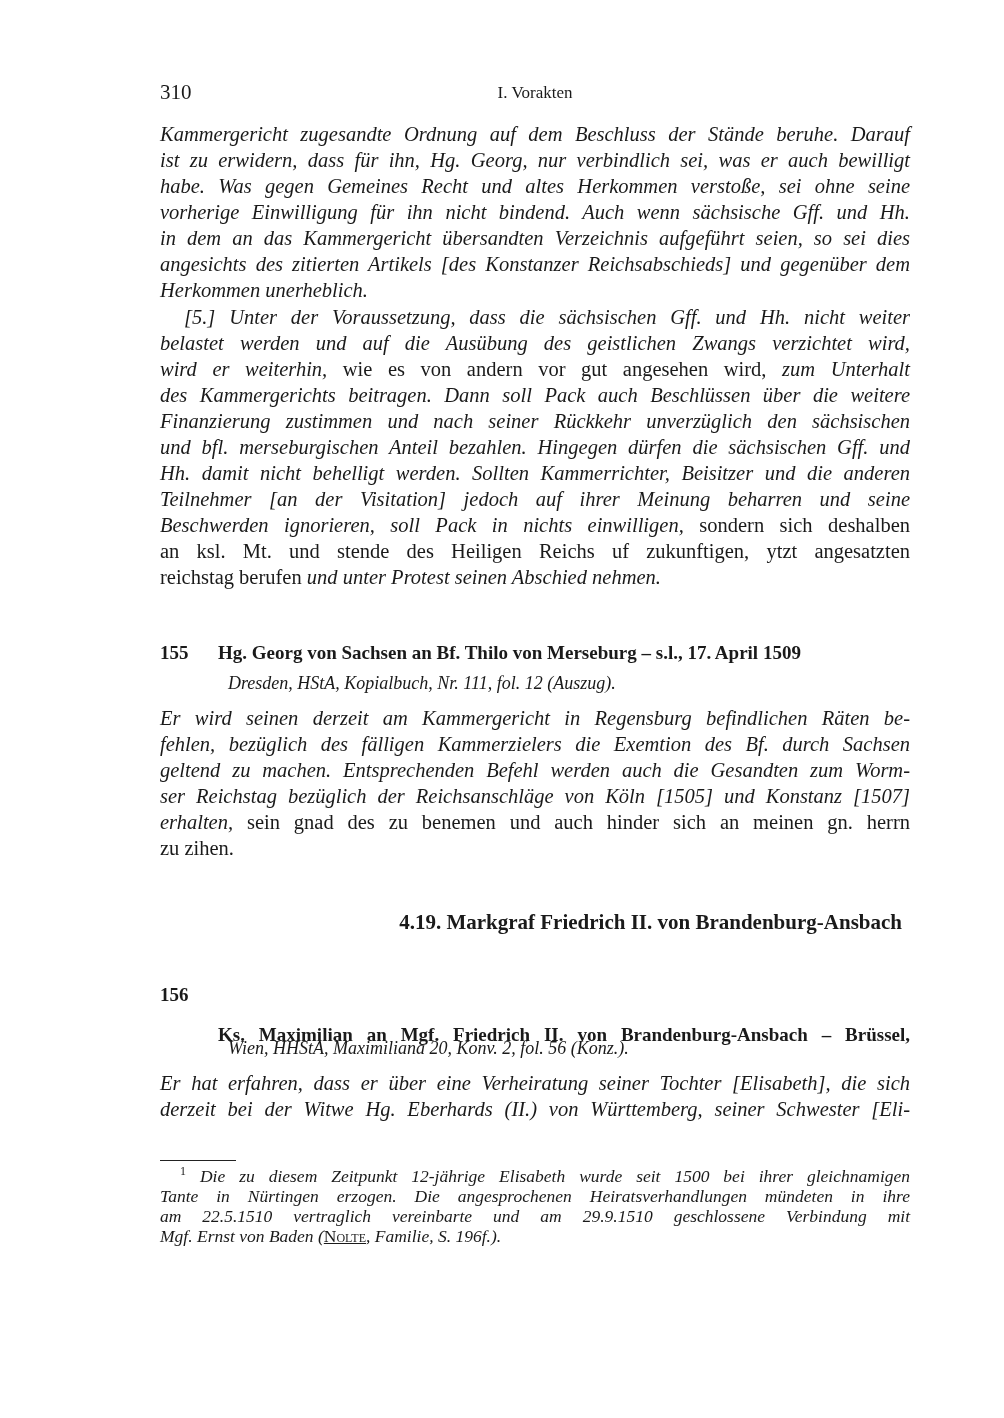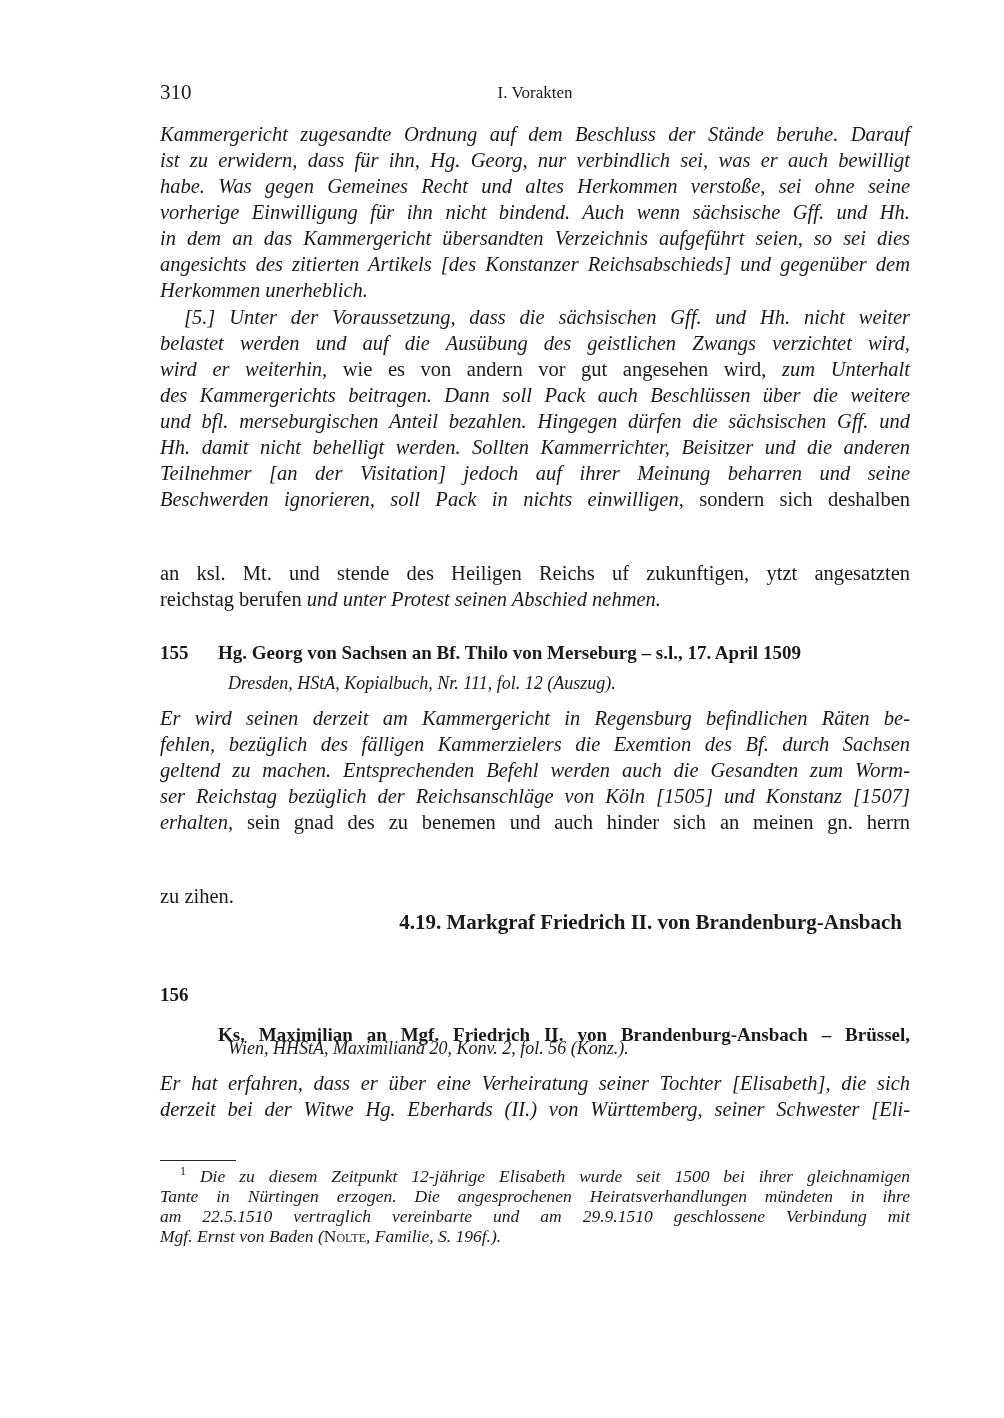--- a/index.html
+++ b/index.html
@@ -3,33 +3,33 @@
 <meta charset="utf-8">
 <style>
   html, body { margin: 0; padding: 0; background: #ffffff; }
   body { width: 1004px; height: 1418px; position: relative; overflow: hidden;
          font-family: "Liberation Serif", "DejaVu Serif", serif; color: #1a1a1a; }
   .header { position: absolute; top: 80px; left: 160px; width: 750px; height: 26px; font-size: 21px; }
   .header .pno { position: absolute; left: 0; top: 0; }
   .header .running { position: absolute; left: 0; right: 0; text-align: center; font-size: 17px; top: 3px; }
   .block { position: absolute; left: 160px; width: 750px; font-size: 20.5px; line-height: 26px; text-align: justify; }
   .it { font-style: italic; }
-  .rom { font-style: normal; margin-top: 48px; }
+  .rom { font-style: normal; }
   .line { display: block; text-align: justify; text-align-last: justify; white-space: nowrap; }
   .line.last { text-align-last: left; }
   .indent { padding-left: 24px; }
   .doc-head { position: absolute; left: 160px; width: 750px; font-size: 19px; font-weight: bold; line-height: 22px; }
   .doc-head .num { position: absolute; left: 0; top: 0; width: 58px; }
   .doc-head .title { margin-left: 58px; display: block; }
   .source { position: absolute; left: 218px; font-size: 18px; font-style: italic; margin-left: 10px; }
   .section-title { position: absolute; left: 152px; width: 750px; text-align: right; font-size: 21px; font-weight: bold; }
   .fn-rule { position: absolute; left: 160px; top: 1160px; width: 76px; border-top: 1px solid #222; }
   .footnote { position: absolute; left: 160px; width: 750px; top: 1166px; font-size: 17.5px; line-height: 20px; font-style: italic; }
   .footnote sup { font-style: normal; font-size: 12px; }
-  .sc { font-style: normal; font-variant: small-caps; }
+  .sc { font-style: normal; font-variant: small-caps; text-decoration: underline; }
   sup { font-size: 13px; line-height: 0; }
 </style>
 </head>
 <body>
 
 <div class="header">
   <span class="pno">310</span>
   <span class="running">I. Vorakten</span>
 </div>
 
@@ -41,20 +41,21 @@
   <span class="line">in dem an das Kammergericht übersandten Verzeichnis aufgeführt seien, so sei dies</span>
   <span class="line">angesichts des zitierten Artikels [des Konstanzer Reichsabschieds] und gegenüber dem</span>
   <span class="line last">Herkommen unerheblich.</span>
 </div>
 
 <div class="block" style="top:304px;">
   <span class="line it indent">[5.] Unter der Voraussetzung, dass die sächsischen Gff. und Hh. nicht weiter</span>
   <span class="line it">belastet werden und auf die Ausübung des geistlichen Zwangs verzichtet wird,</span>
   <span class="line"><span class="it">wird er weiterhin,</span><span class="rom"> wie es von andern vor gut angesehen wird, </span><span class="it">zum Unterhalt</span></span>
   <span class="line it">des Kammergerichts beitragen. Dann soll Pack auch Beschlüssen über die weitere</span>
+  <span class="line it">Finanzierung zustimmen und nach seiner Rückkehr unverzüglich den sächsischen</span>
   <span class="line it">und bfl. merseburgischen Anteil bezahlen. Hingegen dürfen die sächsischen Gff. und</span>
   <span class="line it">Hh. damit nicht behelligt werden. Sollten Kammerrichter, Beisitzer und die anderen</span>
   <span class="line it">Teilnehmer [an der Visitation] jedoch auf ihrer Meinung beharren und seine</span>
   <span class="line"><span class="it">Beschwerden ignorieren, soll Pack in nichts einwilligen,</span><span class="rom"> sondern sich deshalben</span></span>
   <span class="line rom">an ksl. Mt. und stende des Heiligen Reichs uf zukunftigen, ytzt angesatzten</span>
   <span class="line last"><span class="rom">reichstag berufen </span><span class="it">und unter Protest seinen Abschied nehmen.</span></span>
 </div>
 
 <div class="doc-head" style="top:642px;">
   <span class="num">155</span>

